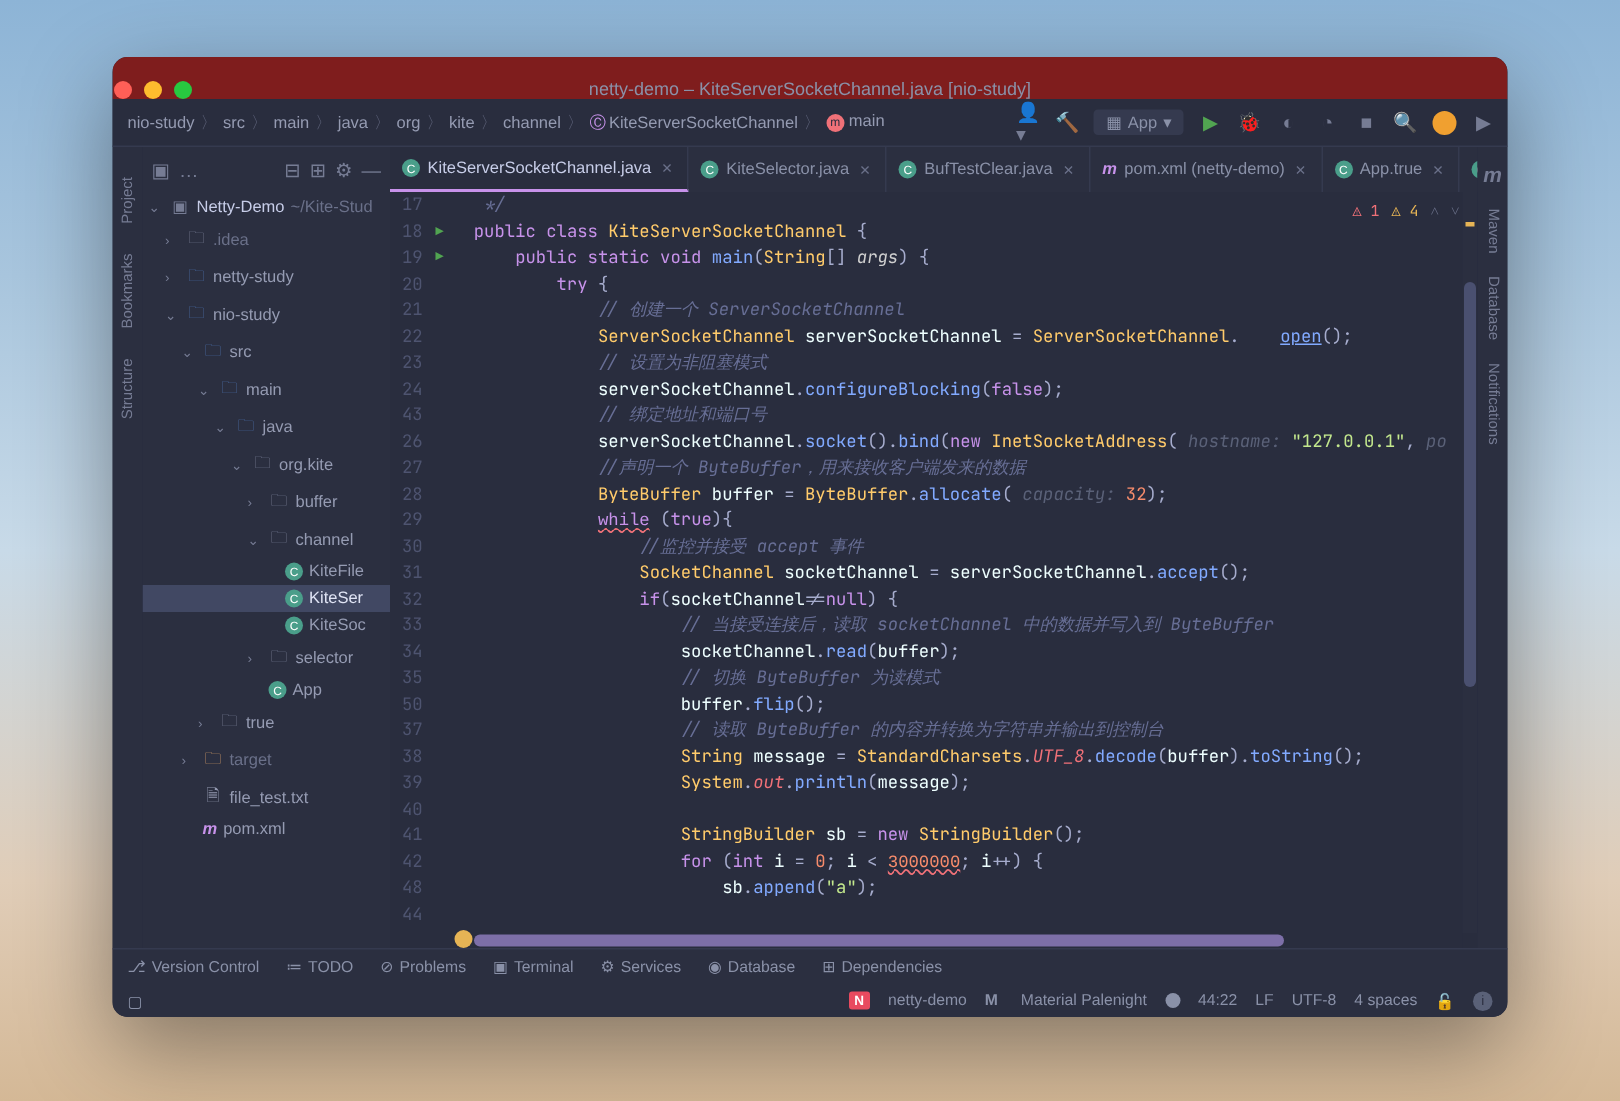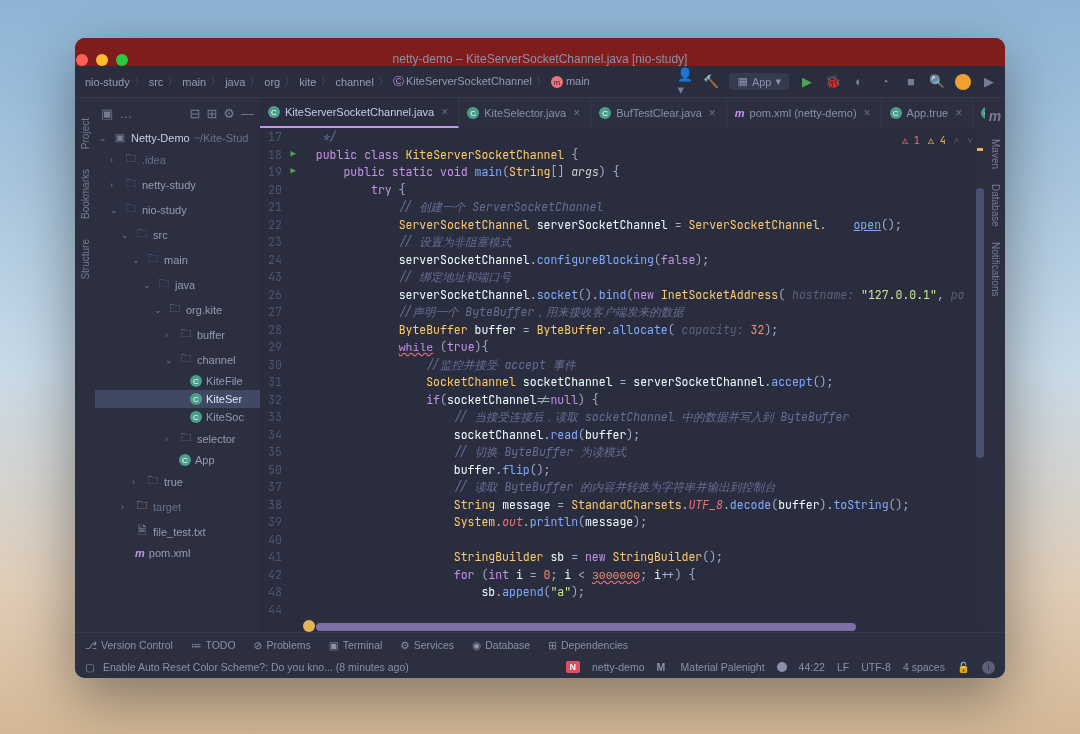--- a/index.html
+++ b/index.html
@@ -591,21 +591,20 @@
       </div>
       <div class="bb-item">
         <span>⊞</span>
         <span>Dependencies</span>
       </div>
     </div>
 
   <div class="status-bar">
     <div class="status-left">
       <span>▢</span>
-      <span>Enable Auto Reset Color Scheme?: Do you kno... (8 minutes ago)</span>
     </div>
     <span class="status-badge-n">N</span>
     <span>netty-demo</span>
     <span class="mat-icon">M</span>
     <span>Material Palenight</span>
     <span class="theme-dot"></span>
     <div class="status-right">
       <span>44:22</span>
       <span>LF</span>
       <span>UTF-8</span>

